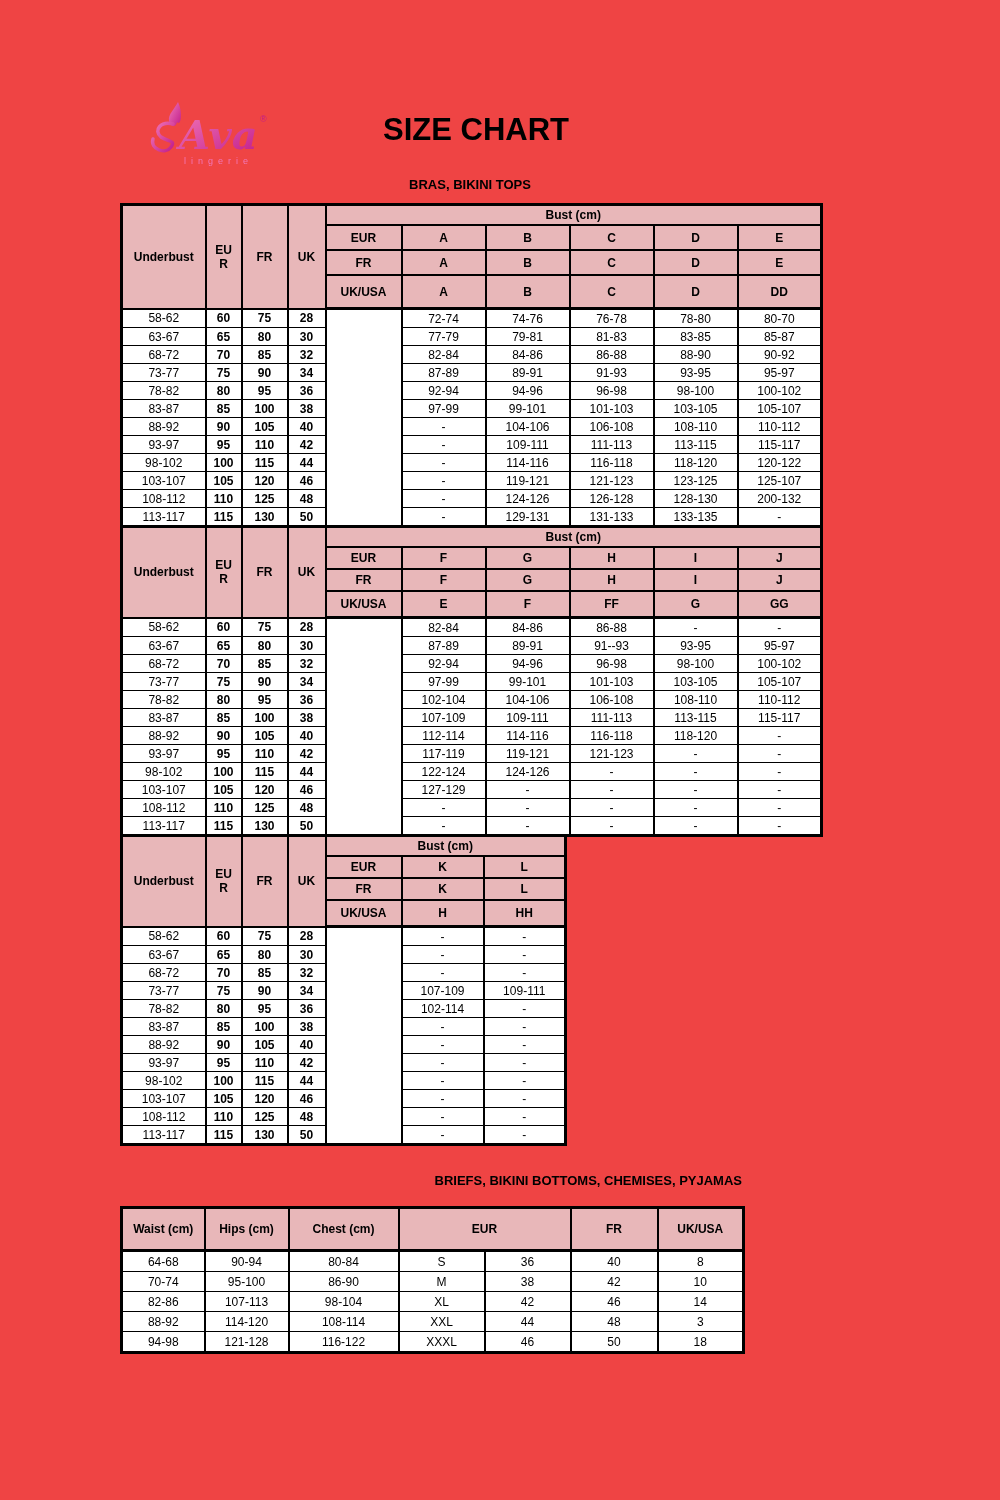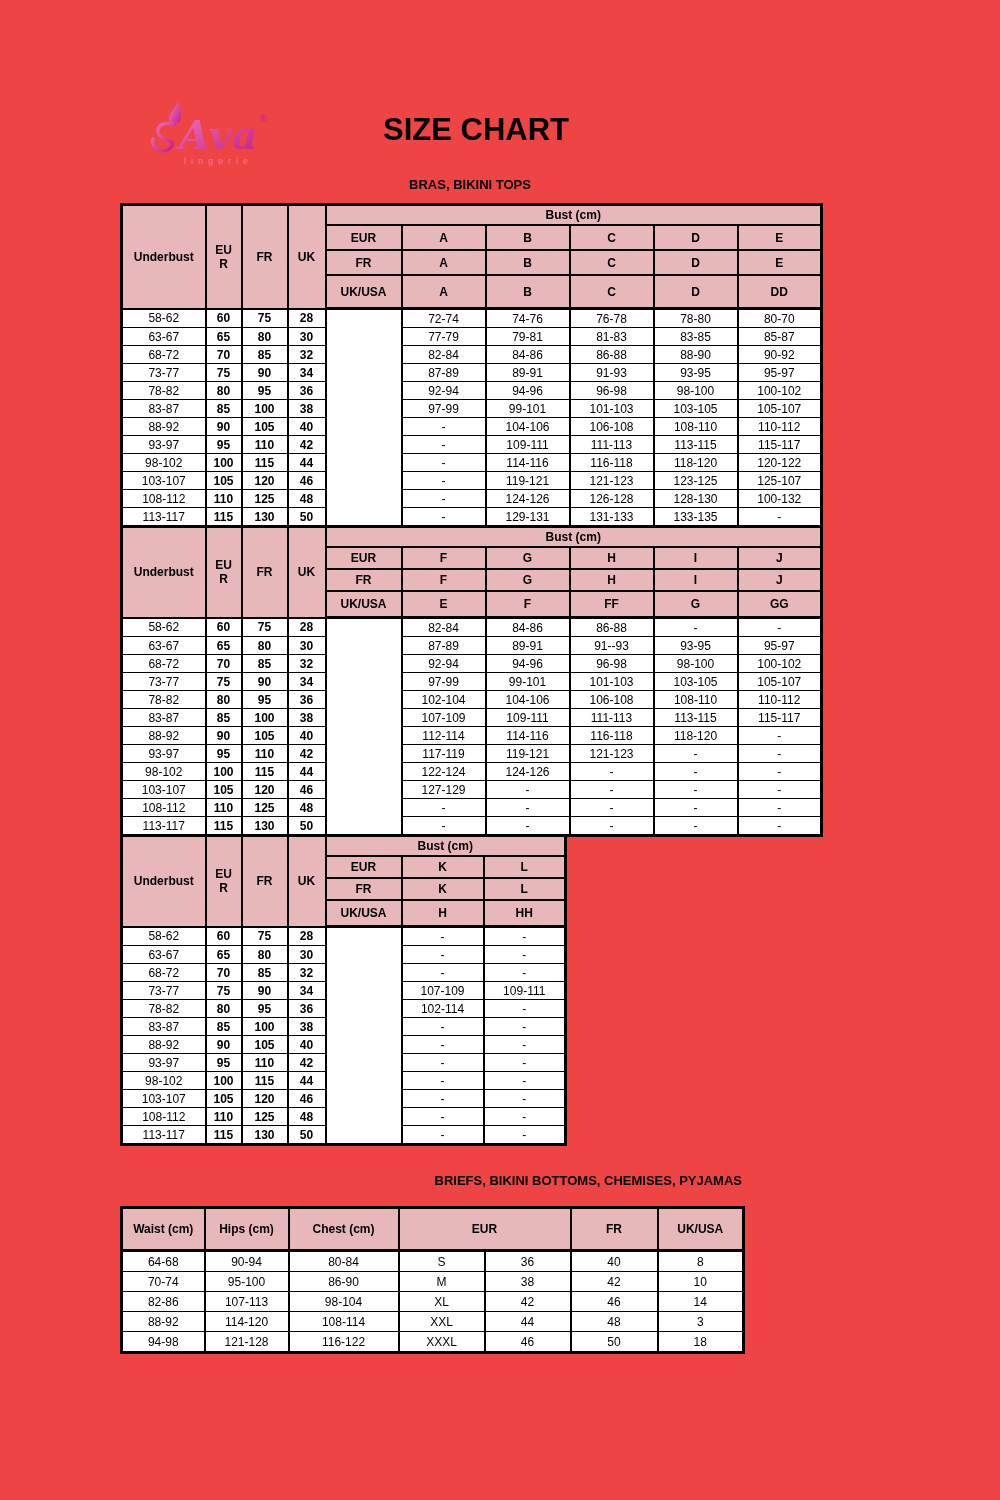--- a/index.html
+++ b/index.html
@@ -226,21 +226,21 @@
             </tr>
             <tr>
               <td>108-112</td>
               <td class="bold">110</td>
               <td class="bold">125</td>
               <td class="bold">48</td>
               <td>-</td>
               <td>124-126</td>
               <td>126-128</td>
               <td>128-130</td>
-              <td>100-132</td>
+              <td>200-132</td>
             </tr>
             <tr>
               <td>113-117</td>
               <td class="bold">115</td>
               <td class="bold">130</td>
               <td class="bold">50</td>
               <td>-</td>
               <td>129-131</td>
               <td>131-133</td>
               <td>133-135</td>

